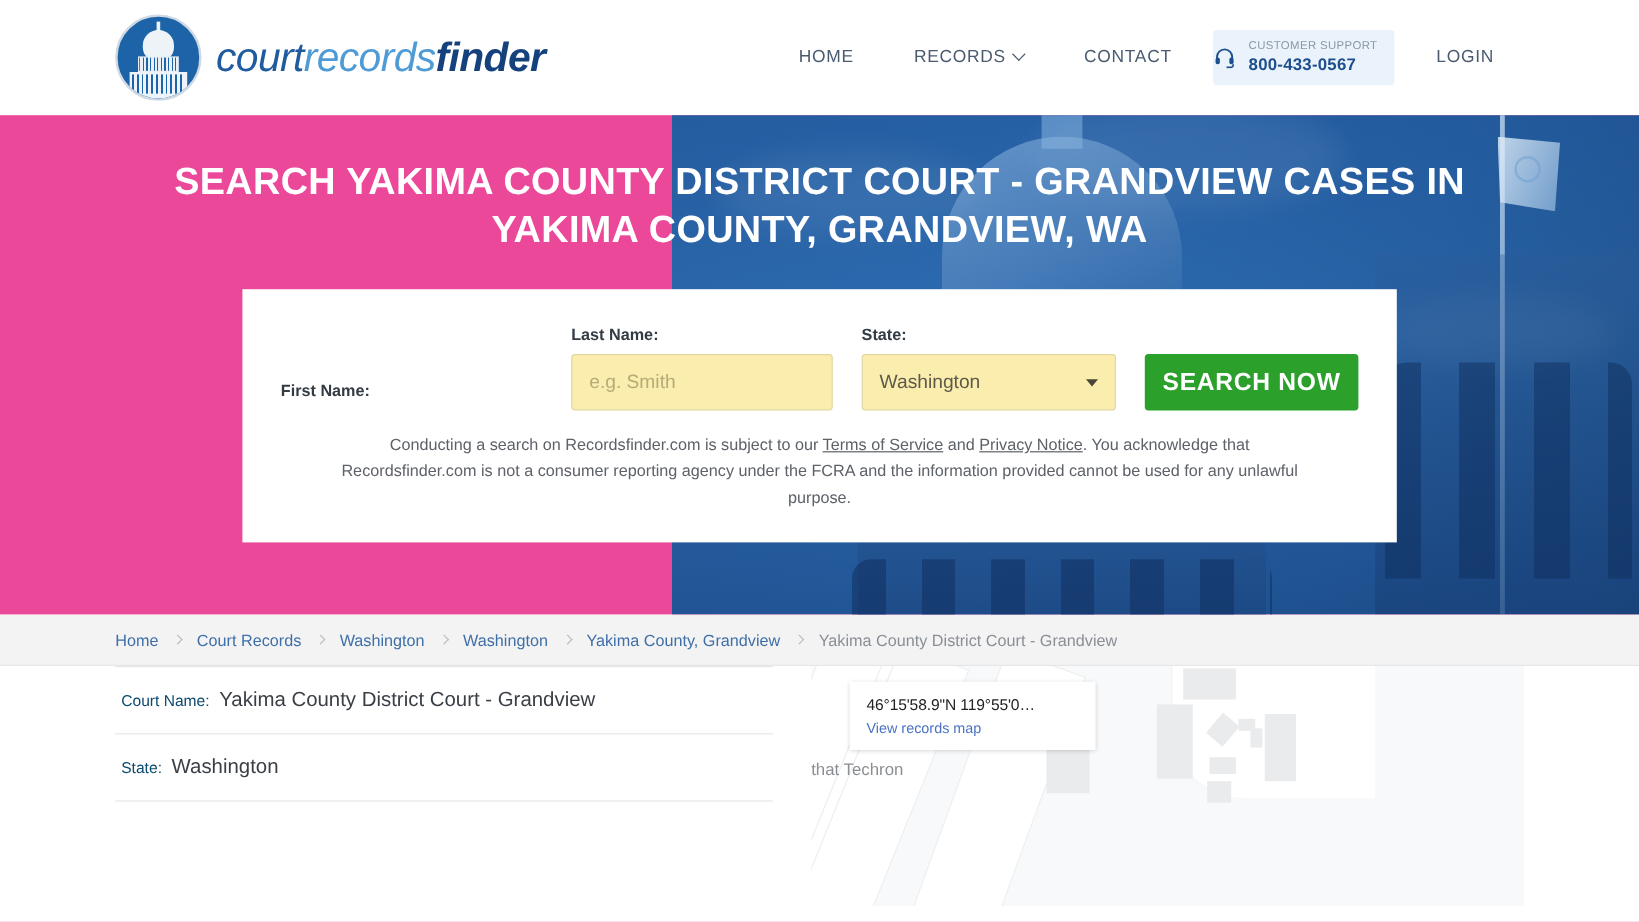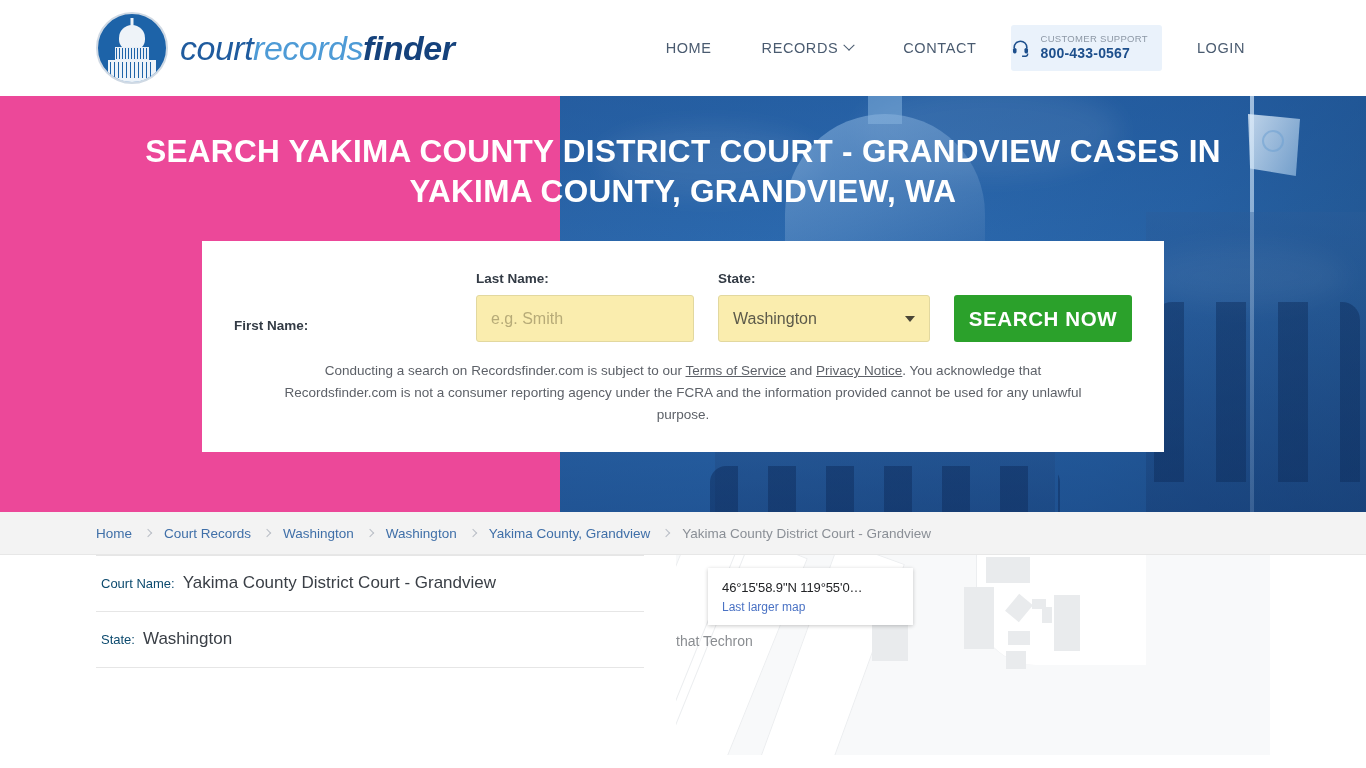--- a/index.html
+++ b/index.html
@@ -643,17 +643,17 @@
       <span class="map-bldg" style="left:330px; top:96px; width:20px; height:18px;"></span>
       <span class="map-bldg" style="left:310px; top:2px; width:44px; height:26px;"></span>
       <span class="map-bldg" style="left:378px; top:40px; width:26px; height:56px;"></span>
       <span class="map-bldg" style="left:356px; top:44px; width:14px; height:10px;"></span>
       <span class="map-bldg" style="left:366px; top:52px; width:10px; height:16px;"></span>
 
       <span class="map-label">that Techron</span>
 
       <div class="map-card">
         <div class="map-coords">46°15'58.9"N 119°55'0…</div>
-        <a class="map-link">Last larger map</a>
+        <a class="map-link">View records map</a>
       </div>
     </div>
   </div>
 </main>
 
 </body></html>

